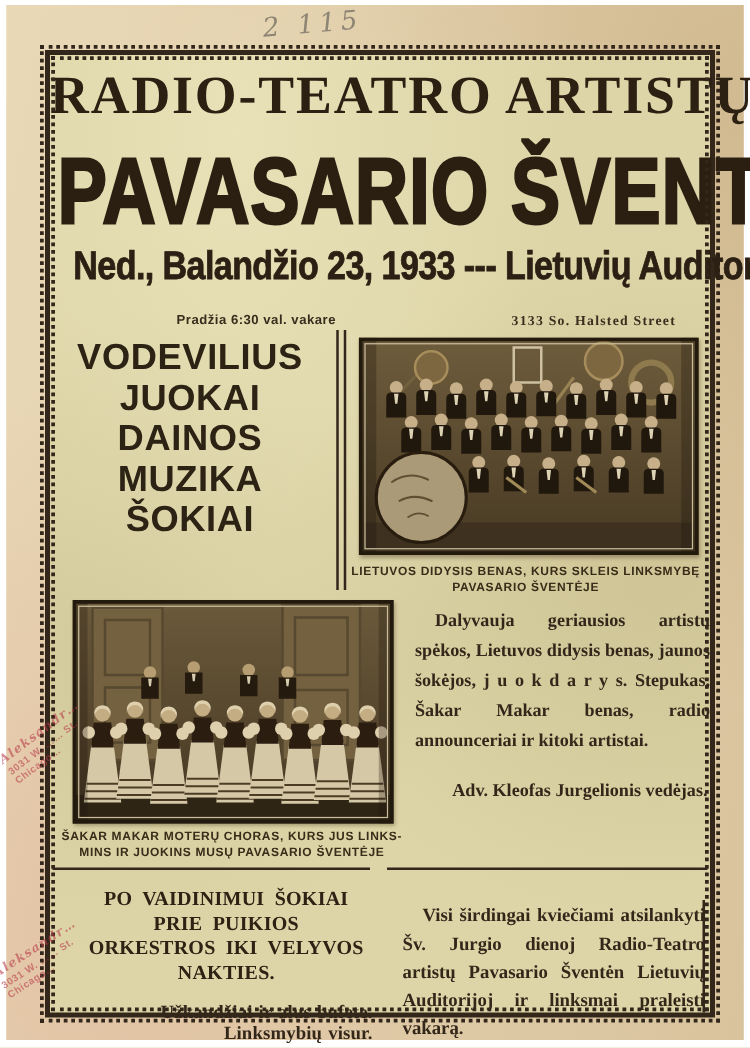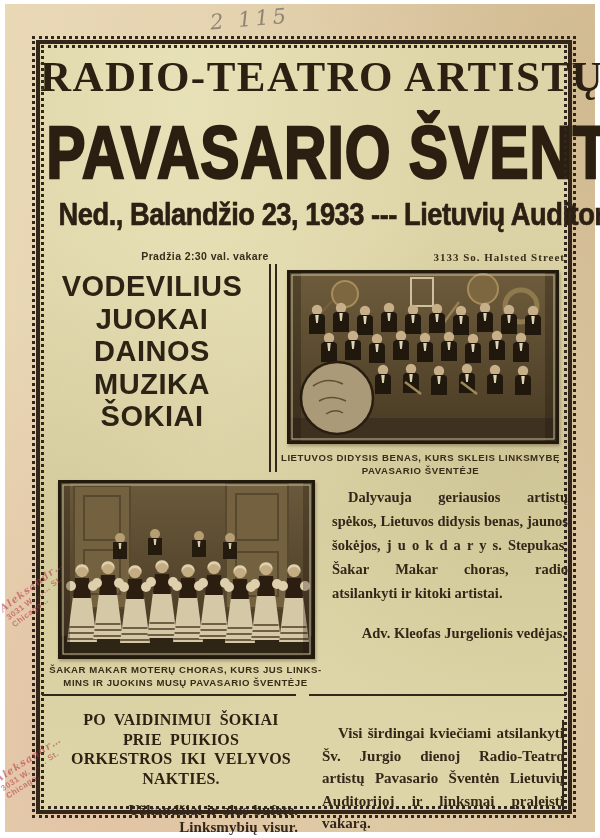--- a/index.html
+++ b/index.html
@@ -57,21 +57,21 @@
   .date-line > span {
     display:inline-block; font:700 29px "Liberation Sans", sans-serif; color:#2b2013;
     transform:scale(0.94,1.1); transform-origin:center top; letter-spacing:-0.5px;
     -webkit-text-stroke:0.6px #2b2013;
   }
   .subrow-time {
     position:absolute; top:206px; left:55px; width:220px; text-align:center;
     font:700 10.5px "Liberation Sans", sans-serif; color:#382c1c; letter-spacing:.4px;
   }
   .subrow-addr {
-    position:absolute; top:207px; left:345px; width:180px; text-align:right;
+    position:absolute; top:207px; left:345px; width:180px; text-align:center;
     font:700 11px "Liberation Serif", serif; color:#3a2e1e; letter-spacing:1px;
   }
 
   .features {
     position:absolute; left:4px; top:226px; width:216px; text-align:center;
     color:#2d2315;
   }
   .features .feat {
     font:700 29px "Liberation Sans", sans-serif; line-height:32.5px; letter-spacing:.5px;
   }
@@ -148,21 +148,21 @@
         <div class="org-line">RADIO-TEATRO ARTISTŲ</div>
 
         <div class="main-title">
           <span>PAVASARIO ŠVENTĖ</span>
         </div>
 
         <div class="date-line">
           <span>Ned., Balandžio 23, 1933 --- Lietuvių Auditorijoj</span>
         </div>
 
-        <div class="subrow-time">Pradžia 2:30 val. vakare</div>
+        <div class="subrow-time">Pradžia 6:30 val. vakare</div>
         <div class="subrow-addr">3133 So. Halsted Street</div>
 
         <div class="features">
           <div class="feat">VODEVILIUS</div>
           <div class="feat">JUOKAI</div>
           <div class="feat">DAINOS</div>
           <div class="feat">MUZIKA</div>
           <div class="feat">ŠOKIAI</div>
         </div>
 
@@ -283,21 +283,21 @@
             <rect x="1.5" y="1.5" width="254" height="176" fill="none" stroke="#231a0e" stroke-width="3"></rect>
             <rect x="5" y="5" width="247" height="169" fill="none" stroke="#c9bd9b" stroke-width="1"></rect>
           </svg>
         </div>
         <div class="caption chorus-caption">
           <div>ŠAKAR MAKAR MOTERŲ CHORAS, KURS JUS LINKS-</div>
           <div>MINS IR JUOKINS MUSŲ PAVASARIO ŠVENTĖJE</div>
         </div>
 
         <div class="desc">
-          <p>Dalyvauja geriausios artistų spėkos, Lietuvos didysis benas, jaunos šokėjos, j u o k d a r y s. Stepukas, Šakar Makar choras, radio atsilankyti ir kitoki artistai.</p>
+          <p>Dalyvauja geriausios artistų spėkos, Lietuvos didysis benas, jaunos šokėjos, j u o k d a r y s. Stepukas, Šakar Makar benas, radio announceriai ir kitoki artistai.</p>
           <div class="sig">Adv. Kleofas Jurgelionis vedėjas.</div>
         </div>
 
         <div class="hrule"></div>
 
         <div class="bottom">
           <div class="col-l">
             <div class="fl-headline">
               <div>PO VAIDINIMUI ŠOKIAI PRIE PUIKIOS</div>
               <div>ORKESTROS IKI VELYVOS NAKTIES.</div>

